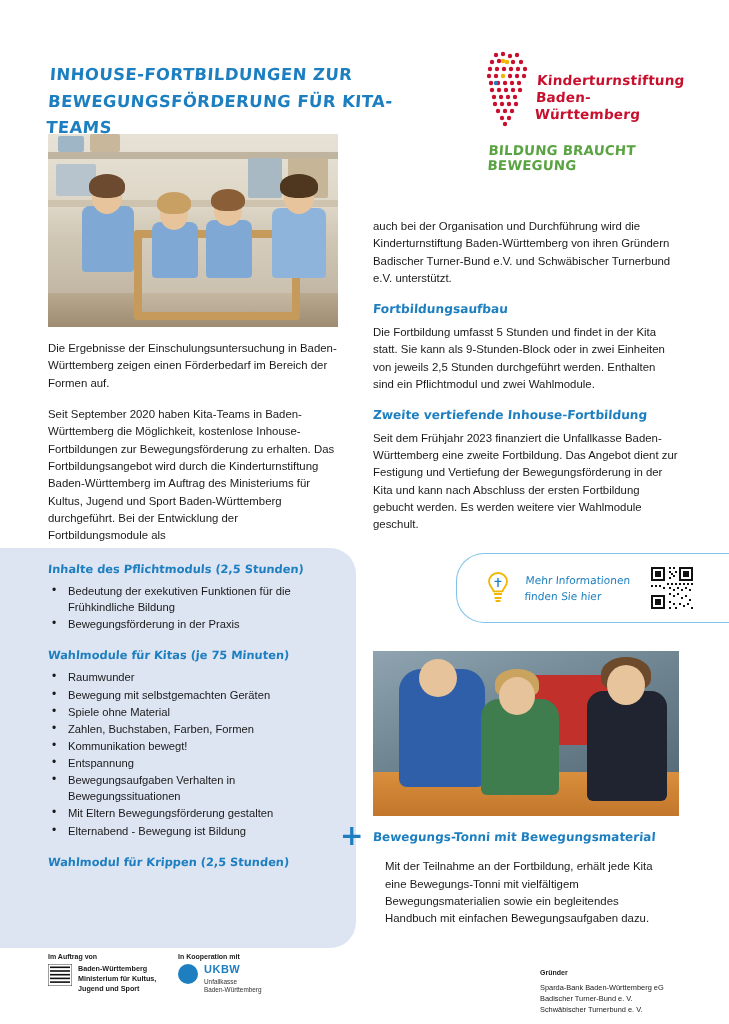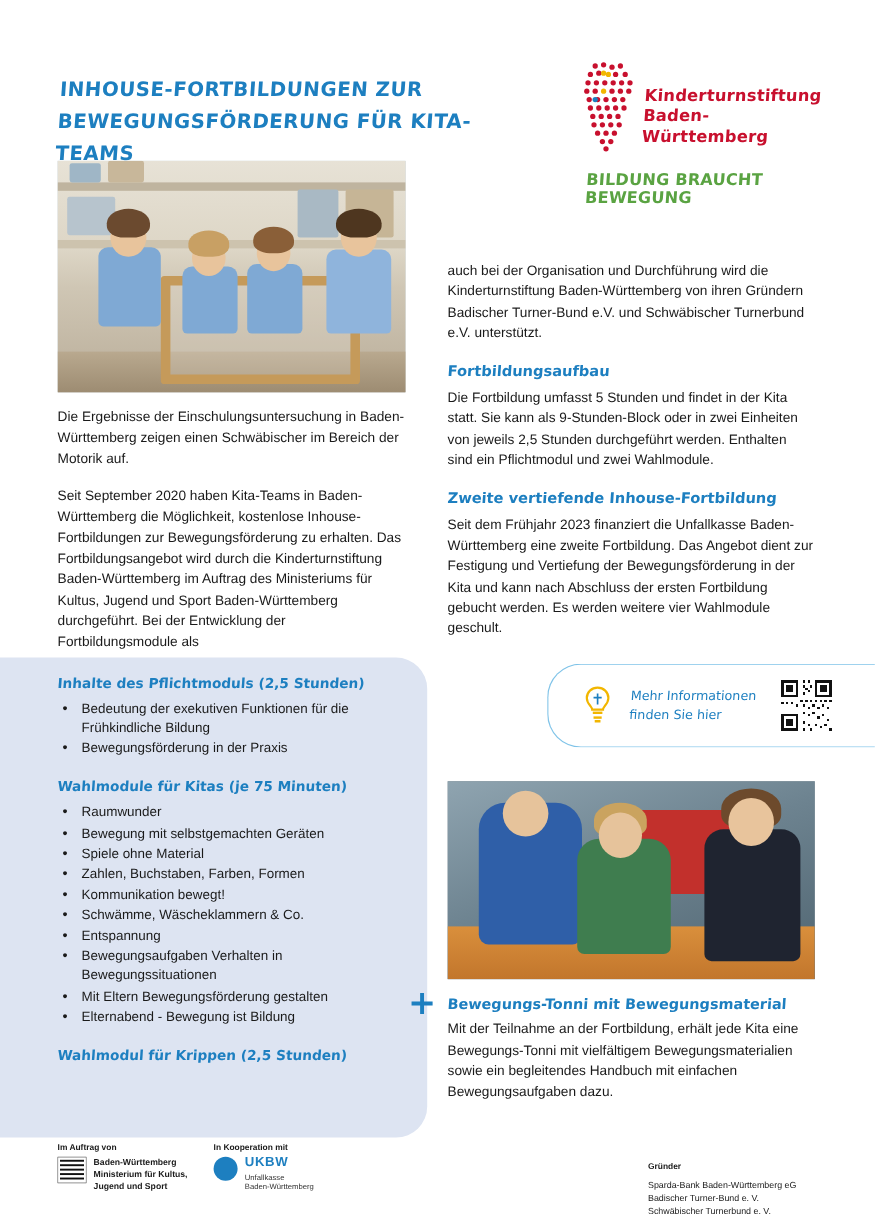--- a/index.html
+++ b/index.html
@@ -322,21 +322,21 @@
   }
   .tonni h4 {
     margin: 0 0 4px 0;
     color: #1d7fc0;
     font-family: "DejaVu Sans", sans-serif;
     font-size: 12px;
     font-weight: bold;
     transform: skewX(-4deg);
     transform-origin: left center;
   }
-  .tonni p { margin: 0; }
+  .tonni p { margin: 12px; }
 
   
   .footer {
     position: absolute;
     left: 0;
     top: 952px;
     width: 729px;
     height: 72px;
   }
   .footer-col {
@@ -471,21 +471,21 @@
     <div class="hair" style="left:109px;top:58px;width:34px;height:22px;background:#c8a064"></div>
     <div class="shirt" style="left:158px;top:86px;width:46px;height:58px"></div>
     <div class="head" style="left:166px;top:62px;width:28px;height:30px"></div>
     <div class="hair" style="left:163px;top:55px;width:34px;height:22px;background:#8a5f38"></div>
     <div class="shirt" style="left:224px;top:74px;width:54px;height:70px;background:#8fb4dc"></div>
     <div class="head" style="left:236px;top:48px;width:30px;height:32px"></div>
     <div class="hair" style="left:232px;top:40px;width:38px;height:24px;background:#4e361f"></div>
   </div>
 
   <div class="col-left">
-    <p>Die Ergebnisse der Einschulungsuntersuchung in Baden-Württemberg zeigen einen Schwäbischer im Bereich der Motorik auf.</p>
+    <p>Die Ergebnisse der Einschulungsuntersuchung in Baden-Württemberg zeigen einen Förderbedarf im Bereich der Formen auf.</p>
     <p>Seit September 2020 haben Kita-Teams in Baden-Württemberg die Möglichkeit, kostenlose Inhouse-Fortbildungen zur Bewegungsförderung zu erhalten. Das Fortbildungsangebot wird durch die Kinderturnstiftung Baden-Württemberg im Auftrag des Ministeriums für Kultus, Jugend und Sport Baden-Württemberg durchgeführt. Bei der Entwicklung der Fortbildungsmodule als</p>
   </div>
 
   <div class="col-right">
     <p>auch bei der Organisation und Durchführung wird die Kinderturnstiftung Baden-Württemberg von ihren Gründern Badischer Turner-Bund e.V. und Schwäbischer Turnerbund e.V. unterstützt.</p>
     <div class="sub-head">Fortbildungsaufbau</div>
     <p>Die Fortbildung umfasst 5 Stunden und findet in der Kita statt. Sie kann als 9-Stunden-Block oder in zwei Einheiten von jeweils 2,5 Stunden durchgeführt werden. Enthalten sind ein Pflichtmodul und zwei Wahlmodule.</p>
     <div class="sub-head">Zweite vertiefende Inhouse-Fortbildung</div>
     <p>Seit dem Frühjahr 2023 finanziert die Unfallkasse Baden-Württemberg eine zweite Fortbildung. Das Angebot dient zur Festigung und Vertiefung der Bewegungsförderung in der Kita und kann nach Abschluss der ersten Fortbildung gebucht werden. Es werden weitere vier Wahlmodule geschult.</p>
   </div>
@@ -497,21 +497,20 @@
         <li>Bedeutung der exekutiven Funktionen für die Frühkindliche Bildung</li>
         <li>Bewegungsförderung in der Praxis</li>
       </ul>
       <h4>Wahlmodule für Kitas (je 75 Minuten)</h4>
       <ul>
         <li>Raumwunder</li>
         <li>Bewegung mit selbstgemachten Geräten</li>
         <li>Spiele ohne Material</li>
         <li>Zahlen, Buchstaben, Farben, Formen</li>
         <li>Kommunikation bewegt!</li>
-        <li>Schwämme, Wäscheklammern &amp; Co.</li>
         <li>Entspannung</li>
         <li>Bewegungsaufgaben Verhalten in Bewegungssituationen</li>
         <li>Mit Eltern Bewegungsförderung gestalten</li>
         <li>Elternabend - Bewegung ist Bildung</li>
       </ul>
       <h4>Wahlmodul für Krippen (2,5 Stunden)</h4>
     </div>
   </div>
 
   <div class="inforow">

